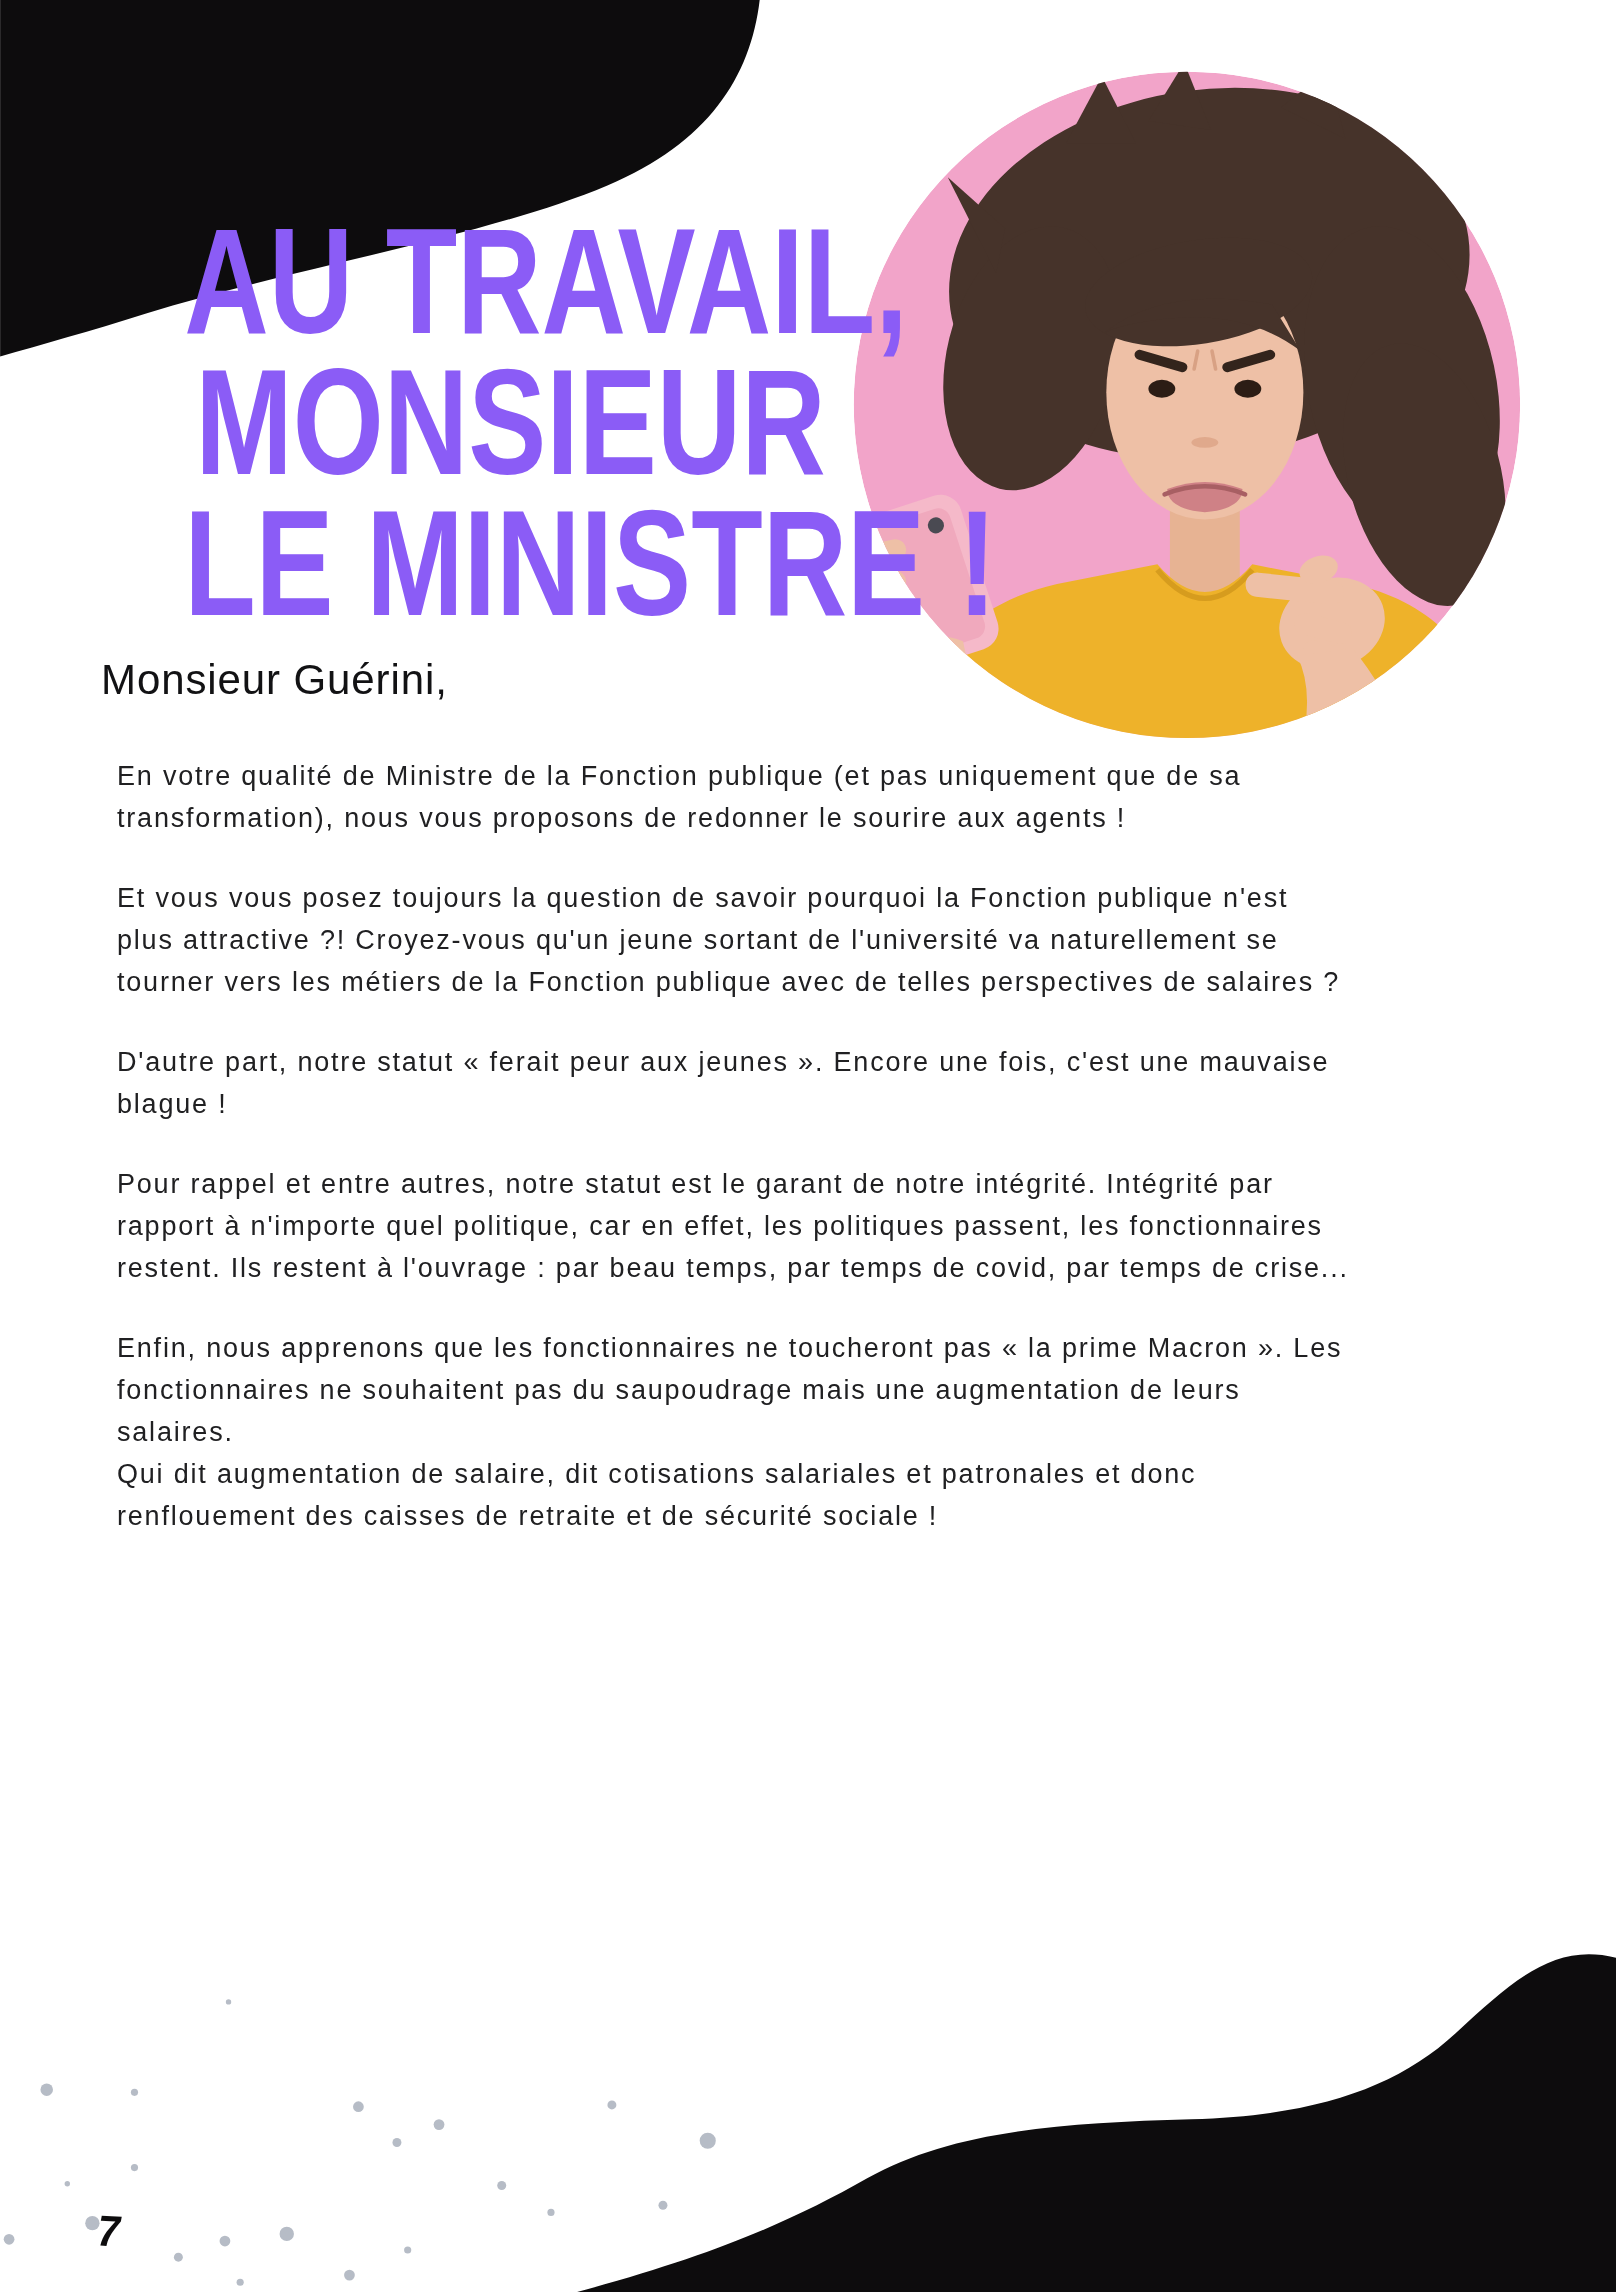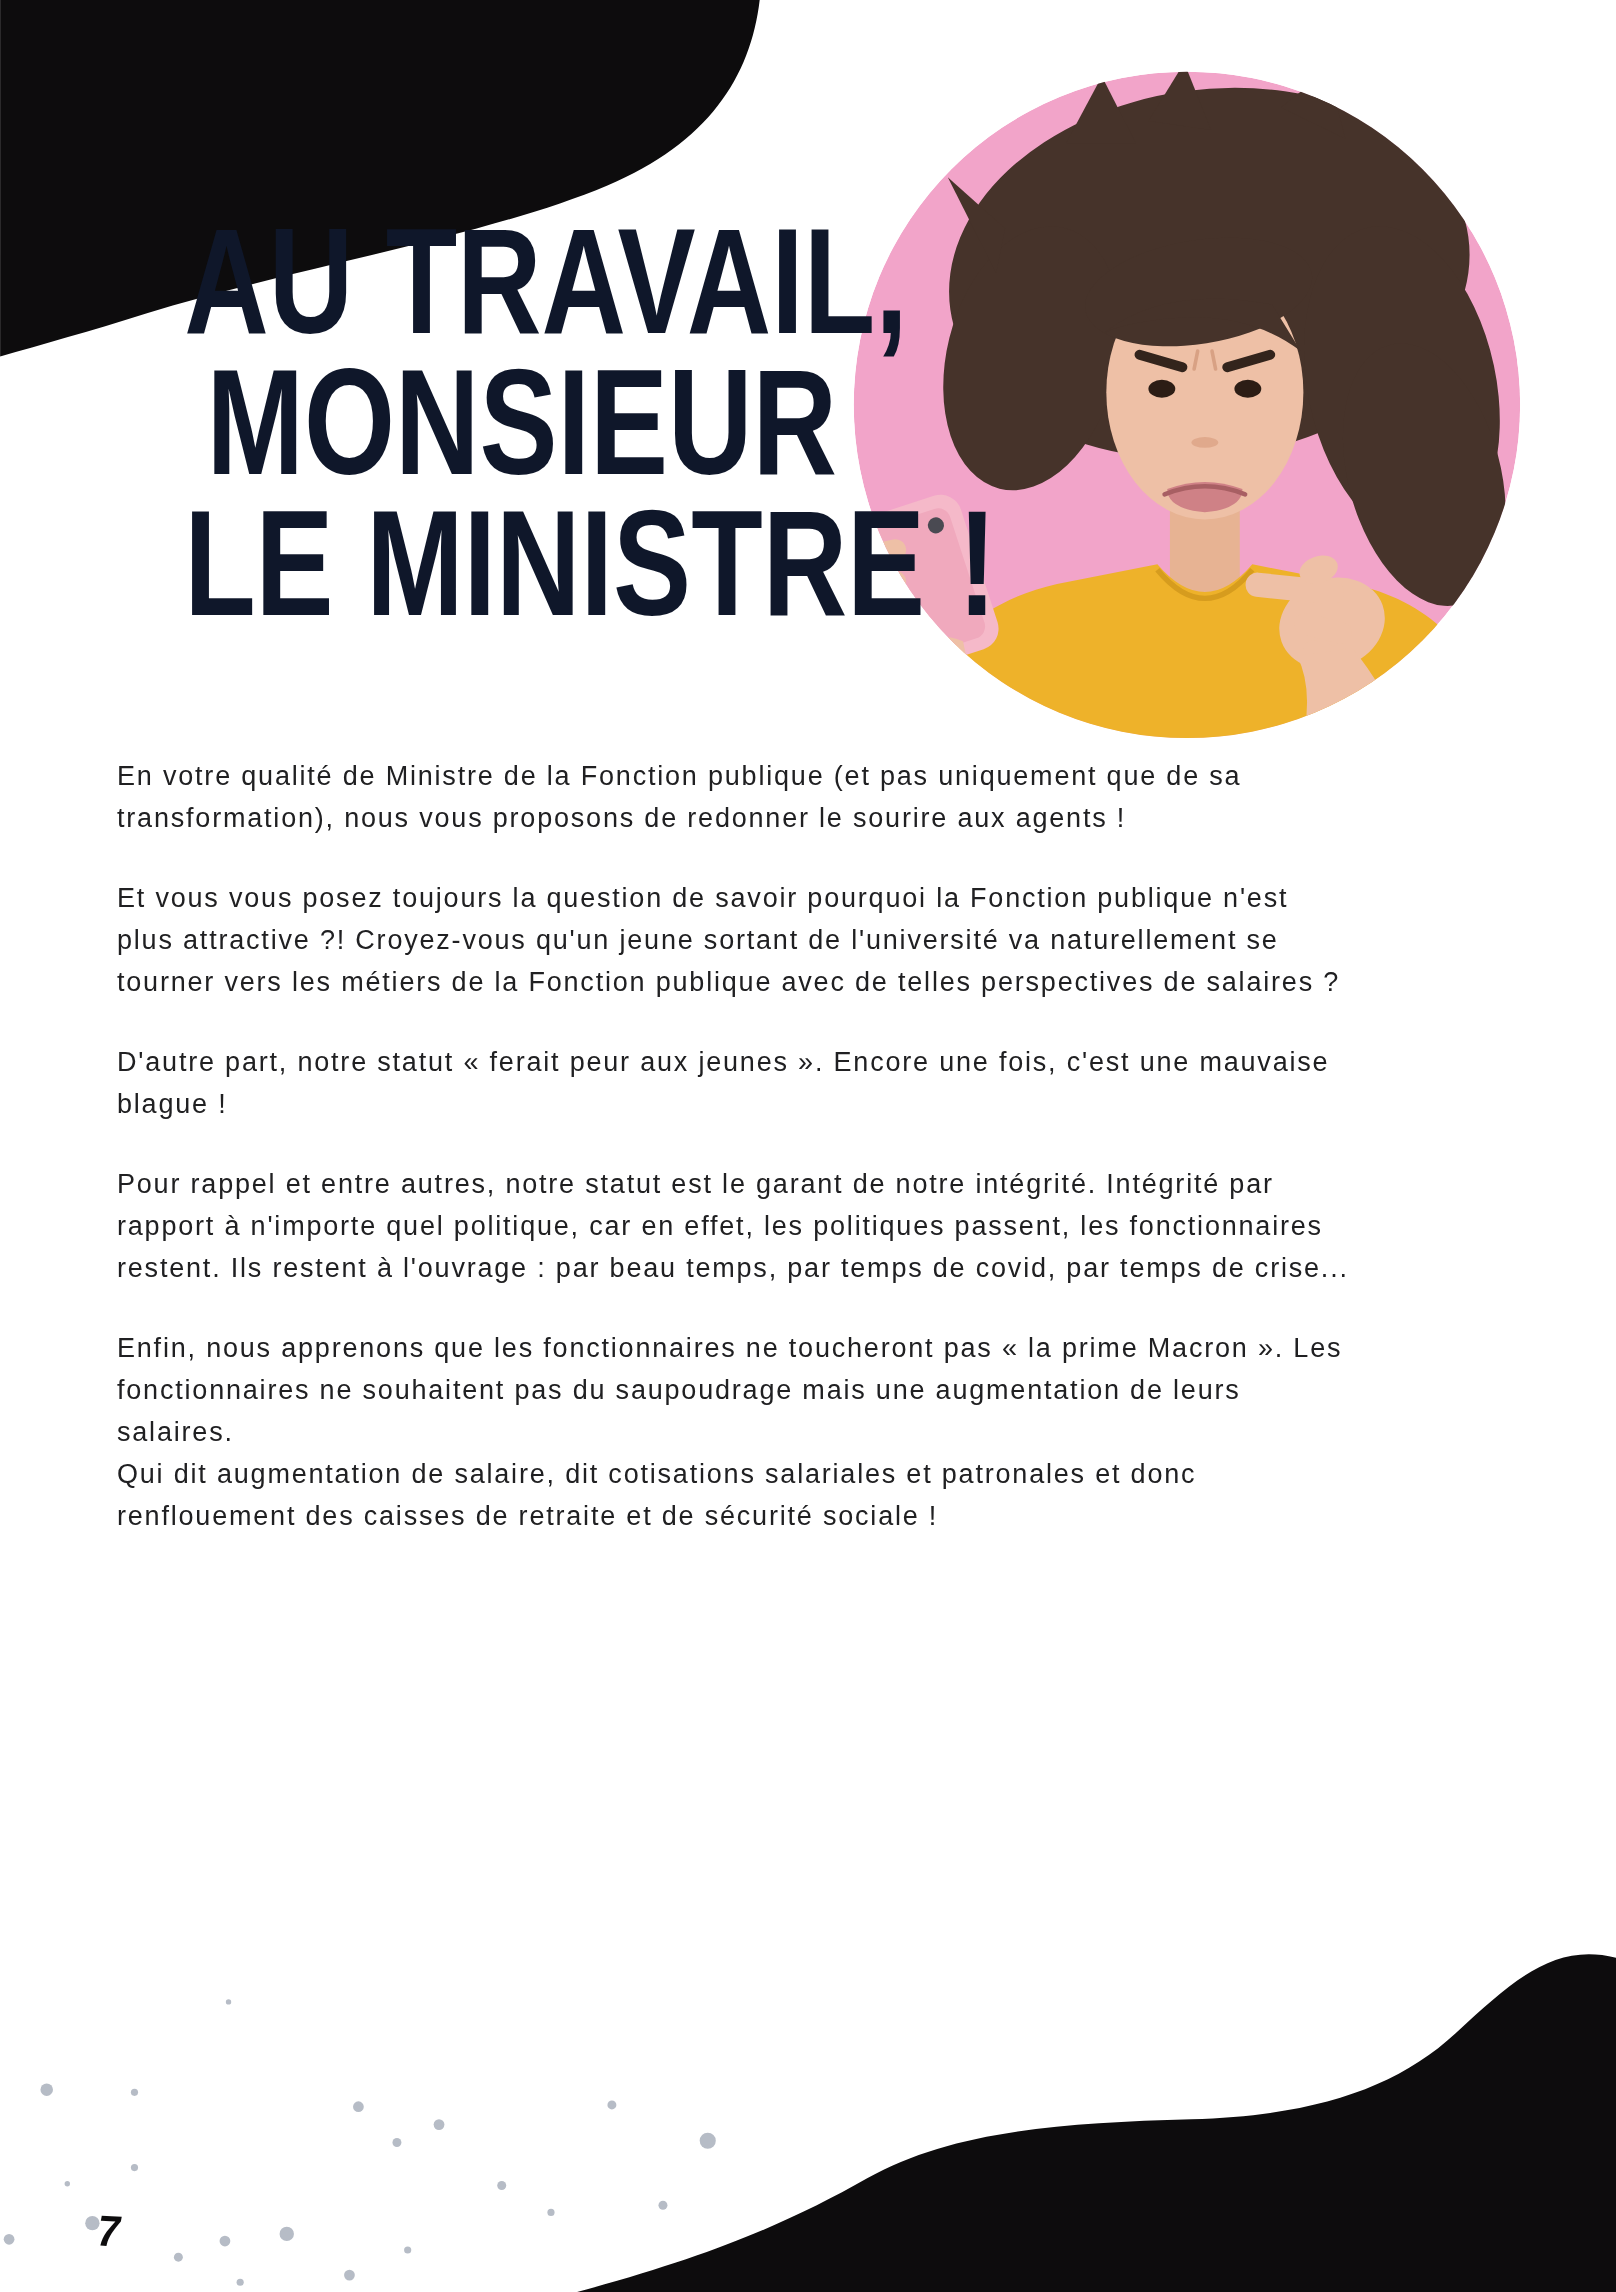--- a/index.html
+++ b/index.html
@@ -7,22 +7,22 @@
     position:relative;
     width:1617px;height:2293px;
     background:#ffffff;
     overflow:hidden;
     font-family:"Liberation Sans", sans-serif;
   }
   .decor-svg{position:absolute;left:0;top:0;width:1617px;height:2293px;}
   .title-block{
     position:absolute;
     left:0;top:211px;width:837px;
-    text-align:right;
-    color:#0f172a;
+    text-align:center;
+    color:#8b5cf6;
     font-weight:700;
     font-size:150px;
     line-height:141px;
     letter-spacing:0px;
     white-space:nowrap;
   }
   .title-line{transform:scaleX(0.78);transform-origin:100% 50%;}
   .greeting{
     position:absolute;
     left:101px;top:656px;
@@ -152,20 +152,21 @@
       </g>
     </g>
   </svg>
 
   <div class="title-block">
     <div class="title-line">AU TRAVAIL,</div>
     <div class="title-line">MONSIEUR</div>
     <div class="title-line">LE MINISTRE !</div>
   </div>
 
+  <div class="greeting">Monsieur Guérini,</div>
 
   <div class="body-text">
     <p class="para">En votre qualité de Ministre de la Fonction publique (et pas uniquement que de sa
 transformation), nous vous proposons de redonner le sourire aux agents !</p>
     <p class="para">Et vous vous posez toujours la question de savoir pourquoi la Fonction publique n'est
 plus attractive ?! Croyez-vous qu'un jeune sortant de l'université va naturellement se
 tourner vers les métiers de la Fonction publique avec de telles perspectives de salaires ?</p>
     <p class="para">D'autre part, notre statut « ferait peur aux jeunes ». Encore une fois, c'est une mauvaise
 blague !</p>
     <p class="para">Pour rappel et entre autres, notre statut est le garant de notre intégrité. Intégrité par

